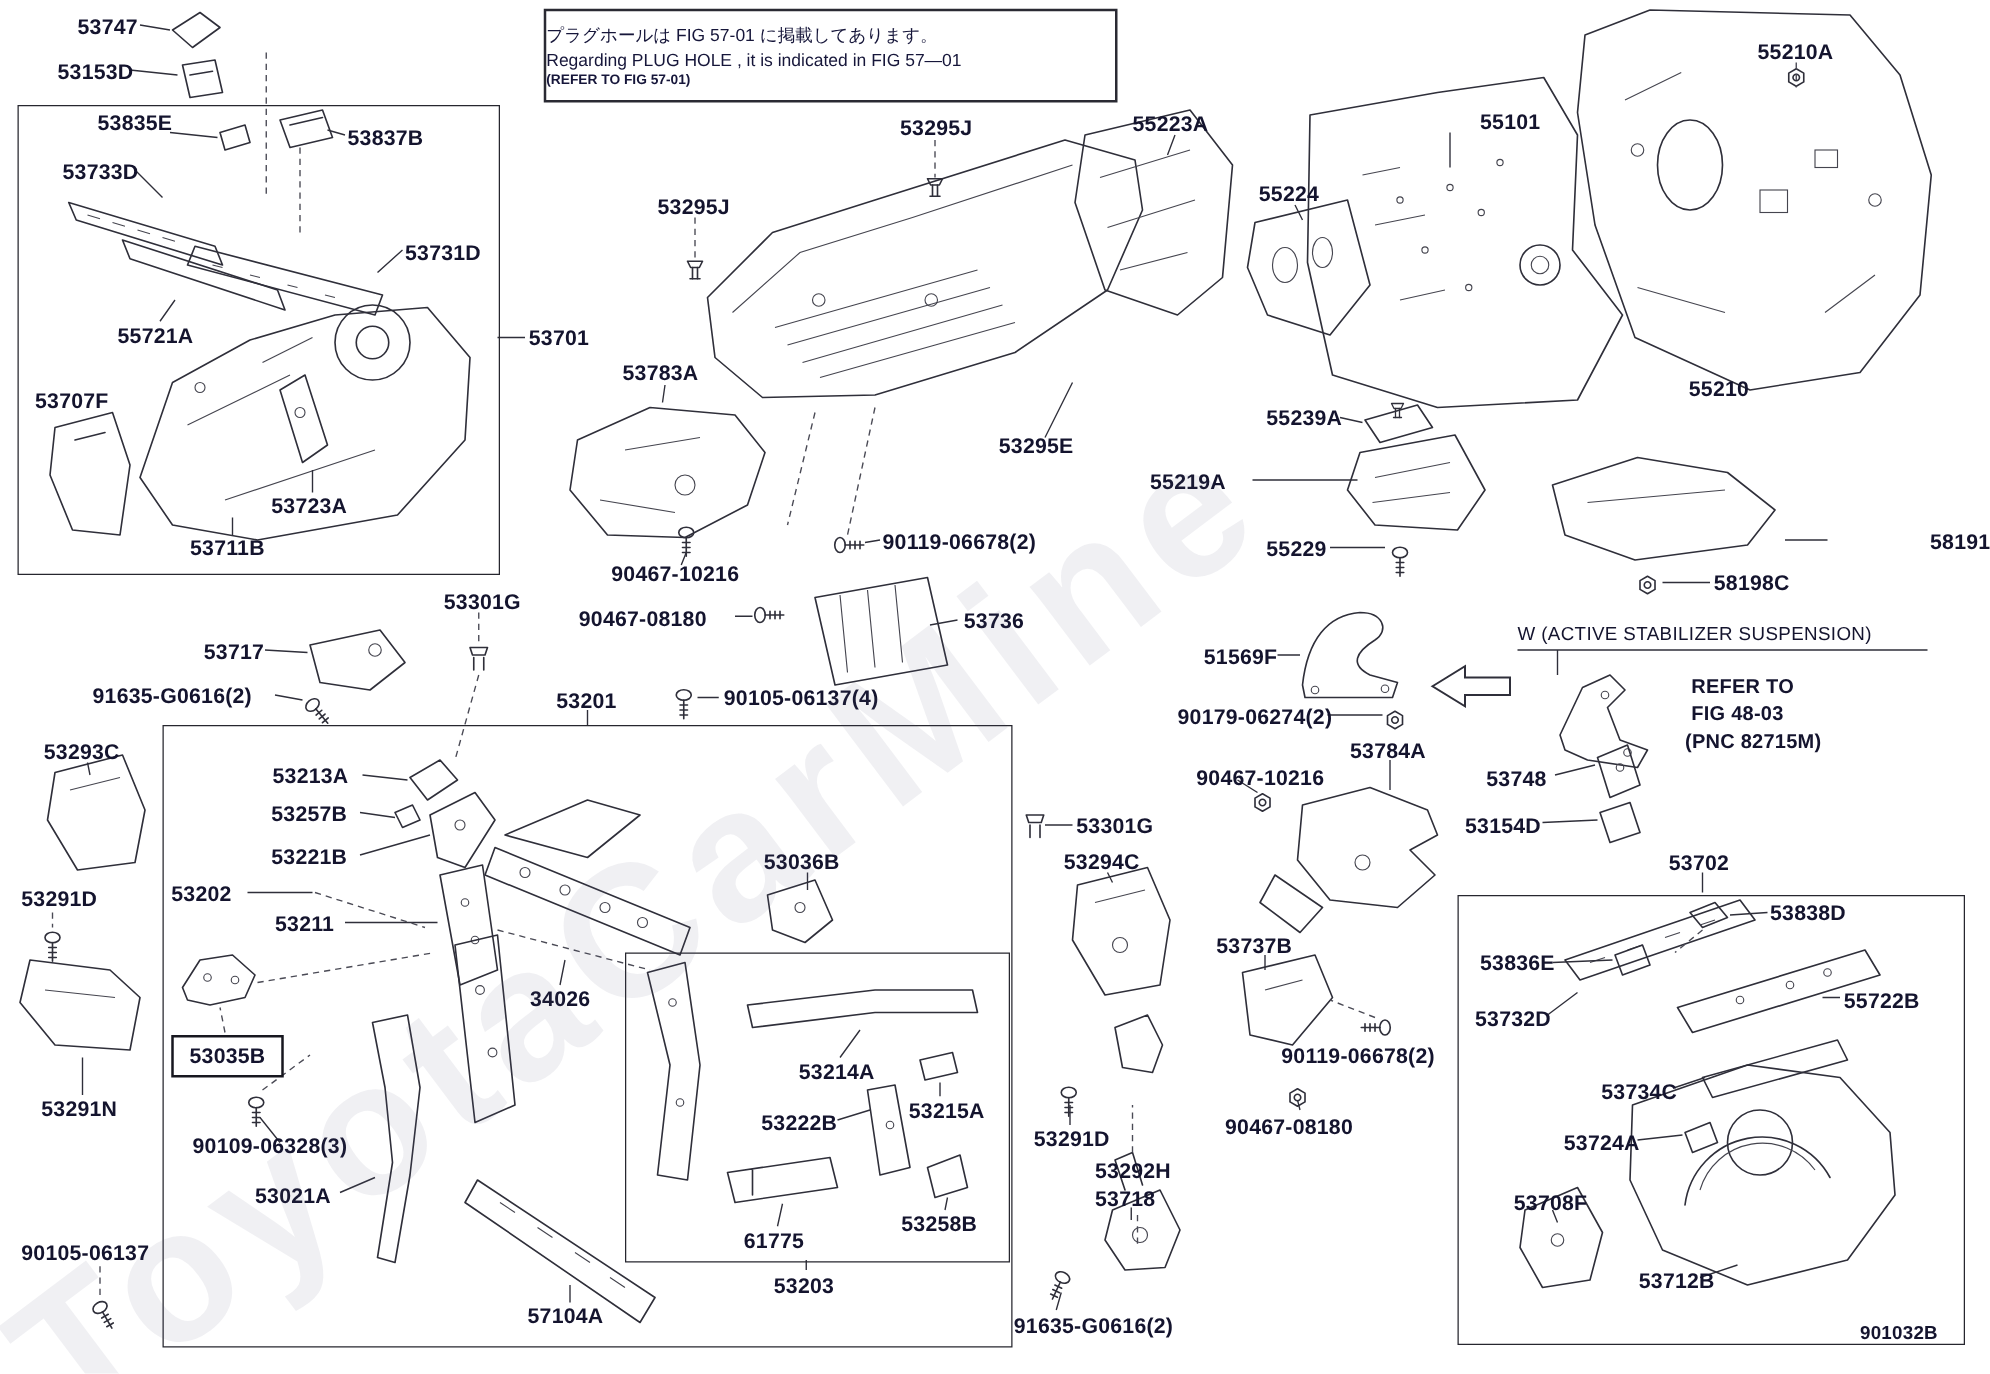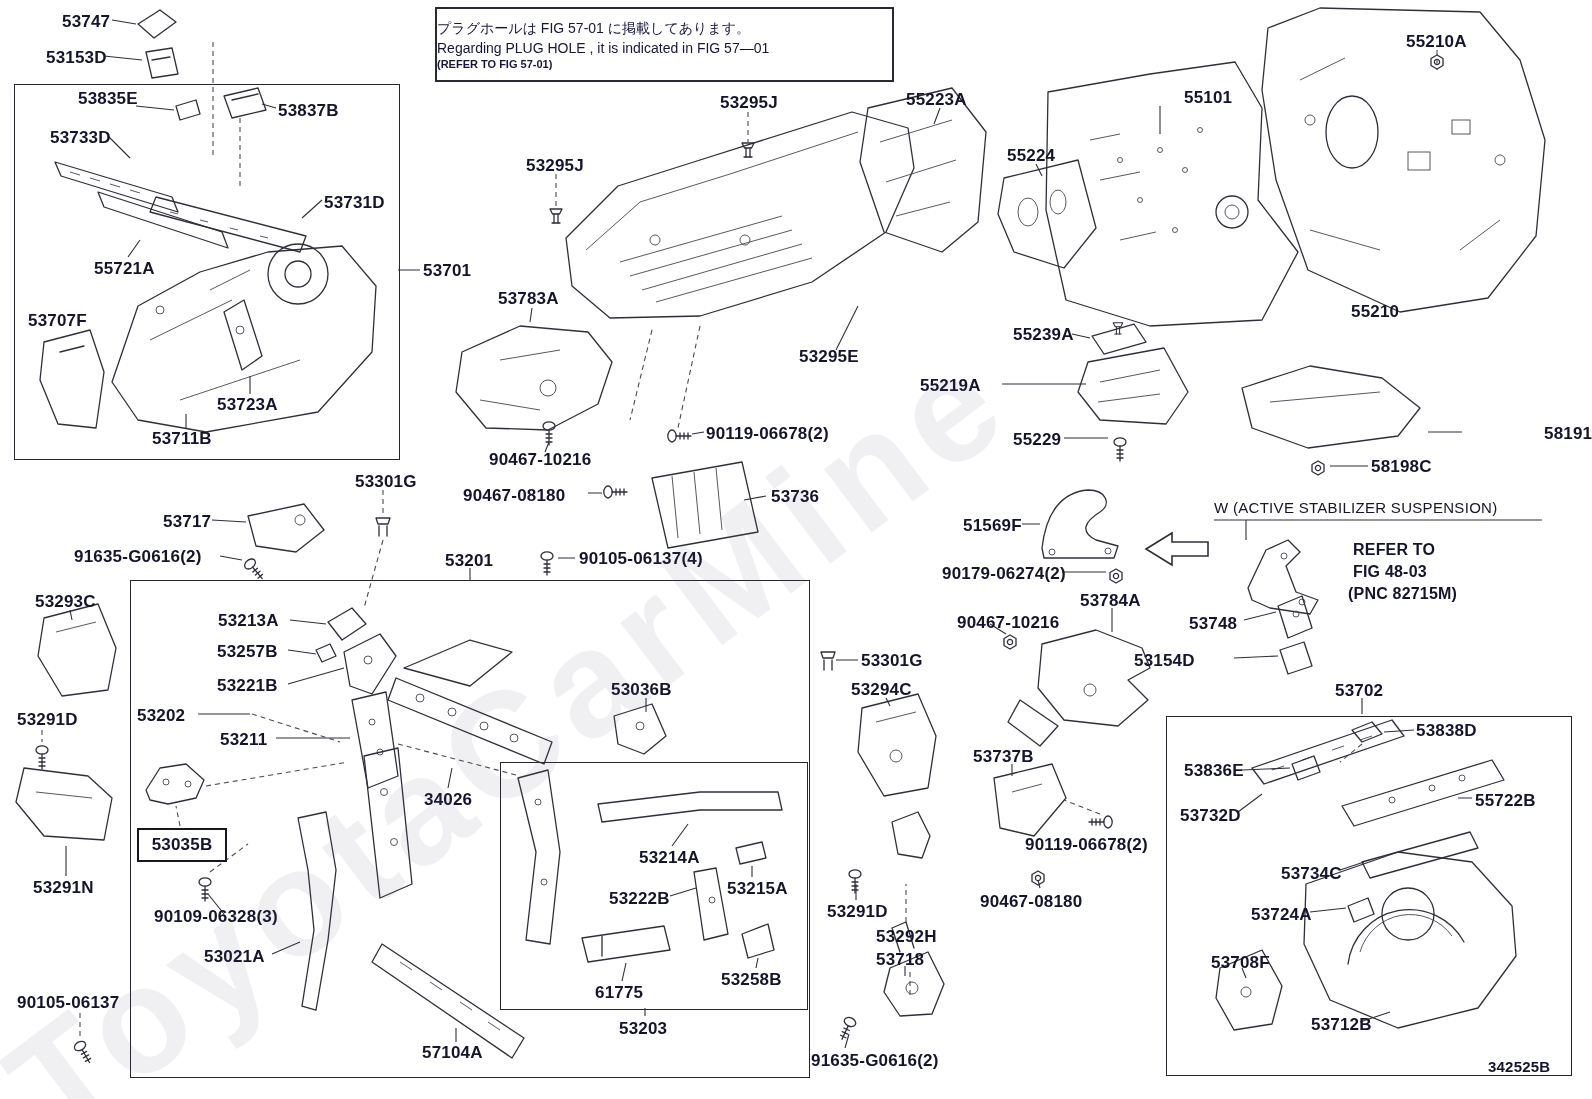--- a/index.html
+++ b/index.html
@@ -351,21 +351,21 @@
   <div class="lbl" style="left:1371px;top:457px">58198C</div>
   <div class="lbl" style="left:963px;top:516px">51569F</div>
   <div class="lbl sm" style="left:1214px;top:499px">W (ACTIVE STABILIZER SUSPENSION)</div>
   <div class="lbl" style="left:942px;top:564px">90179-06274(2)</div>
   <div class="lbl ref" style="left:1353px;top:541px">REFER TO</div>
   <div class="lbl ref" style="left:1353px;top:563px">FIG 48-03</div>
   <div class="lbl ref" style="left:1348px;top:585px">(PNC 82715M)</div>
   <div class="lbl" style="left:1080px;top:591px">53784A</div>
   <div class="lbl" style="left:957px;top:613px">90467-10216</div>
   <div class="lbl" style="left:1189px;top:614px">53748</div>
-  <div class="lbl" style="left:1134px;top:651px">53154D</div>
+  <div class="lbl" style="left:1172px;top:651px">53154D</div>
   <div class="lbl" style="left:1335px;top:681px">53702</div>
   <div class="lbl" style="left:1416px;top:721px">53838D</div>
   <div class="lbl" style="left:1184px;top:761px">53836E</div>
   <div class="lbl" style="left:1475px;top:791px">55722B</div>
   <div class="lbl" style="left:1180px;top:806px">53732D</div>
   <div class="lbl" style="left:1281px;top:864px">53734C</div>
   <div class="lbl" style="left:1251px;top:905px">53724A</div>
   <div class="lbl" style="left:1211px;top:953px">53708F</div>
   <div class="lbl" style="left:1311px;top:1015px">53712B</div>
   <div class="lbl" style="left:35px;top:592px">53293C</div>
@@ -393,16 +393,16 @@
   <div class="lbl" style="left:721px;top:970px">53258B</div>
   <div class="lbl" style="left:619px;top:1019px">53203</div>
   <div class="lbl" style="left:422px;top:1043px">57104A</div>
   <div class="lbl" style="left:827px;top:902px">53291D</div>
   <div class="lbl" style="left:876px;top:927px">53292H</div>
   <div class="lbl" style="left:876px;top:950px">53718</div>
   <div class="lbl" style="left:973px;top:747px">53737B</div>
   <div class="lbl" style="left:1025px;top:835px">90119-06678(2)</div>
   <div class="lbl" style="left:980px;top:892px">90467-08180</div>
   <div class="lbl" style="left:811px;top:1051px">91635-G0616(2)</div>
-  <div class="lbl code" style="left:1488px;top:1058px">342525B</div>
+  <div class="lbl code" style="left:1488px;top:1058px">901032B</div>
 
   <div class="wm">ToyotaCarMine</div>
 </div>
 
 </body></html>

